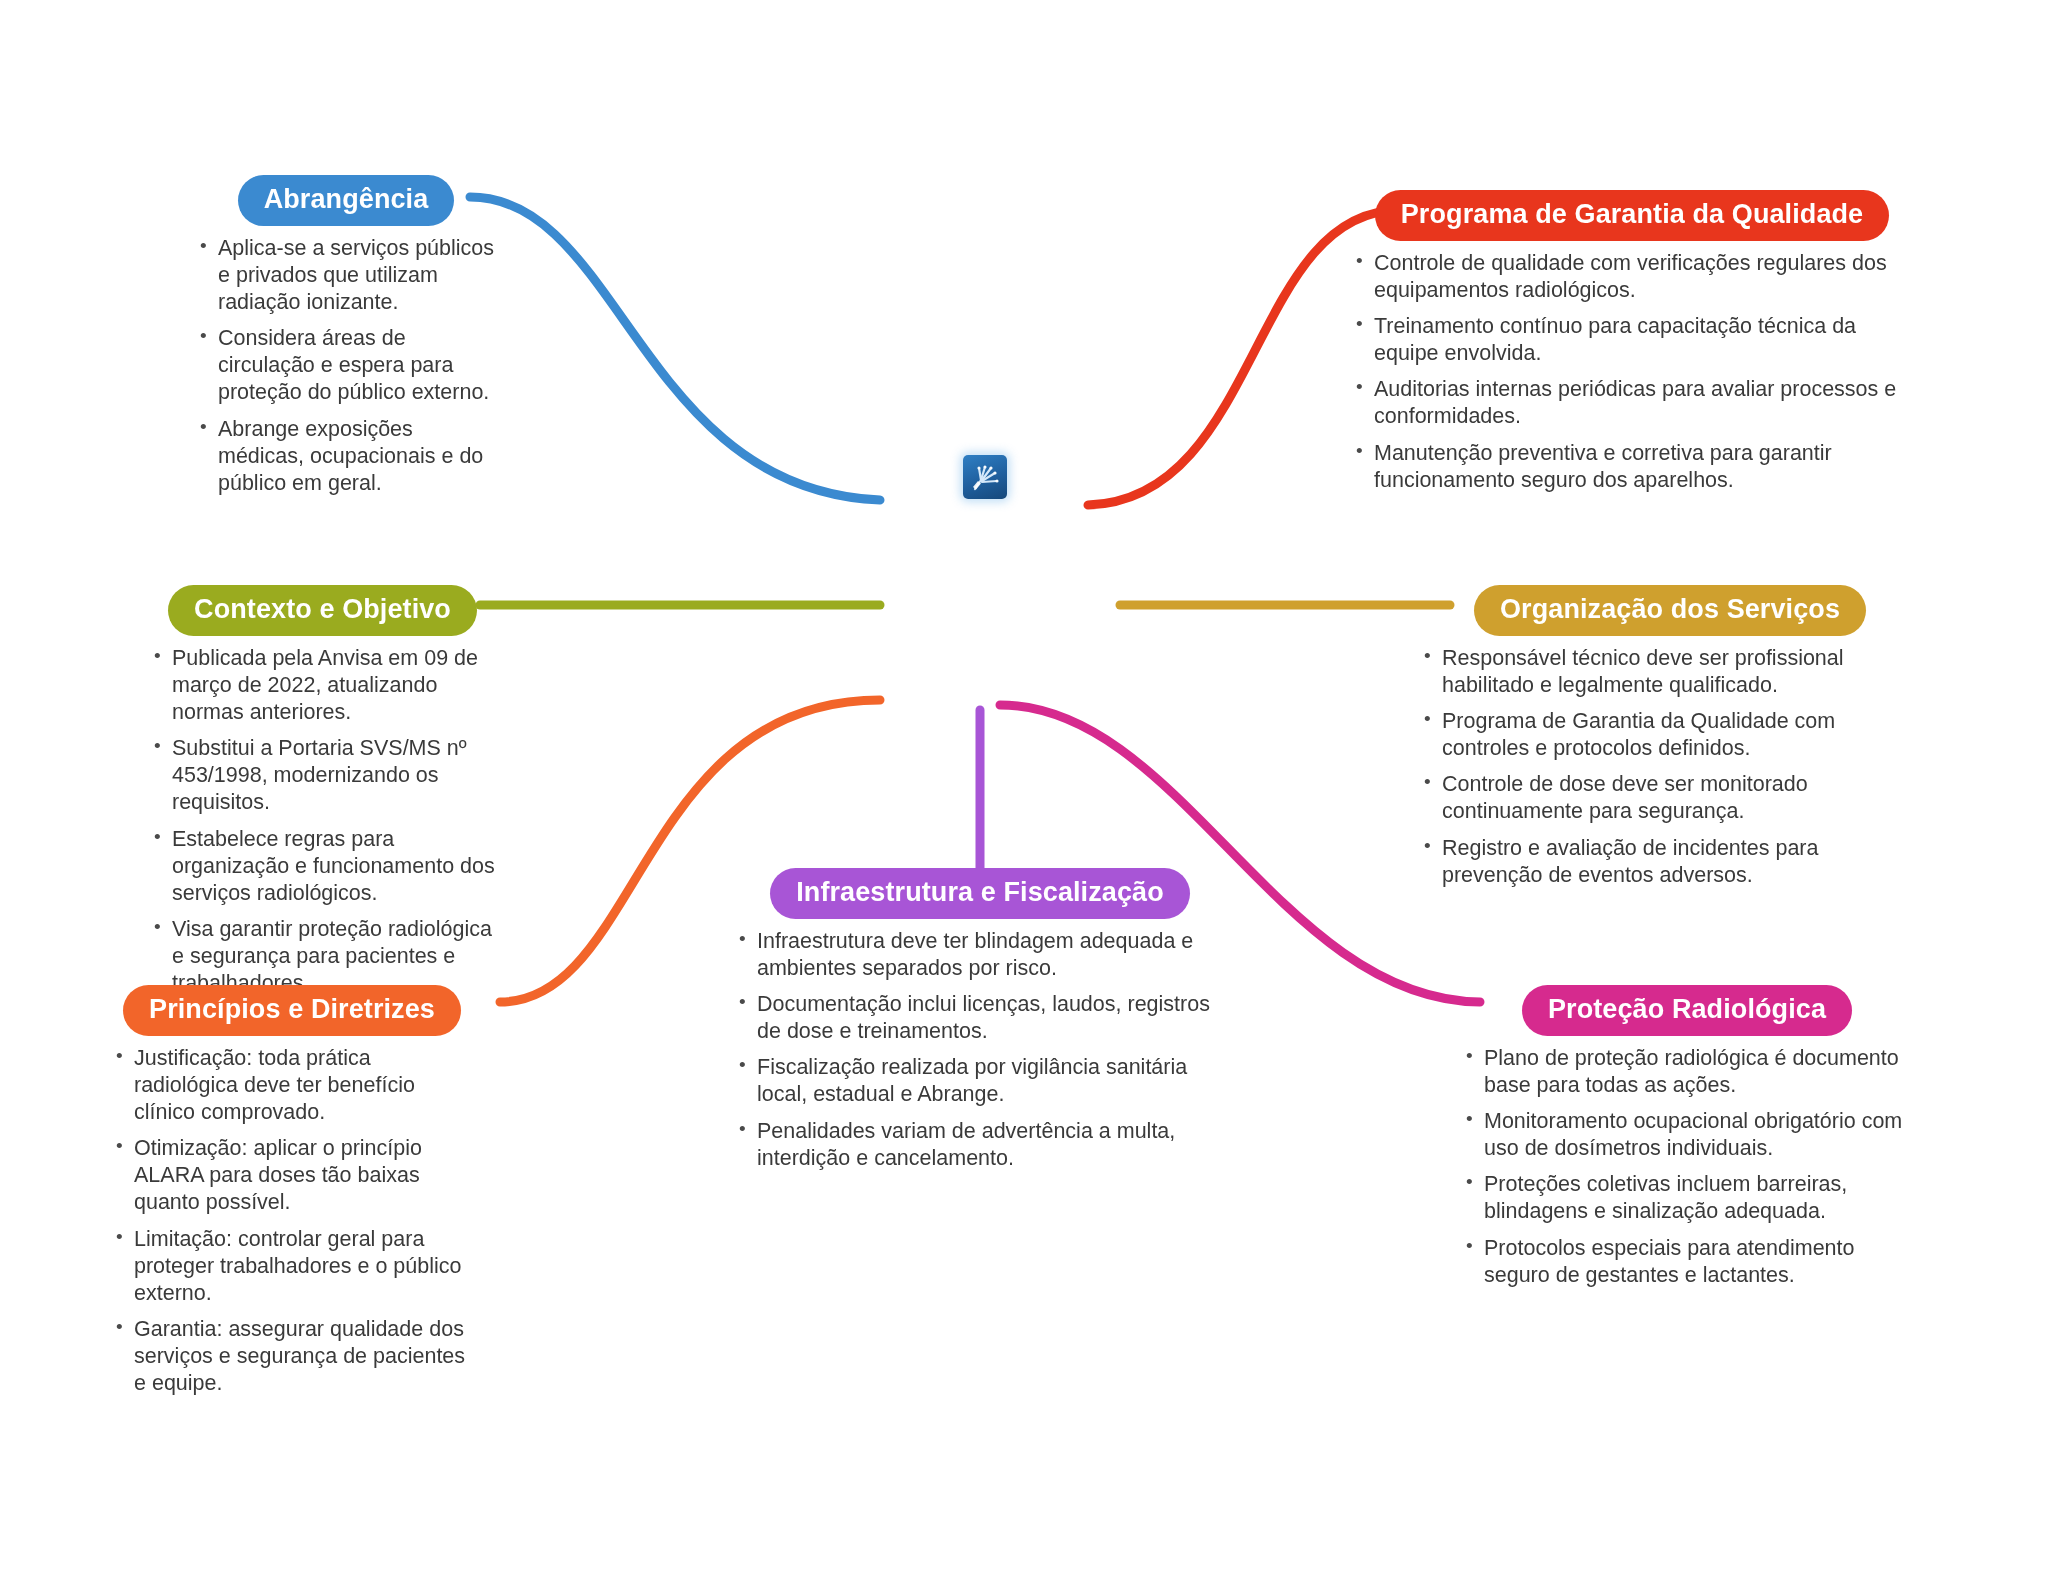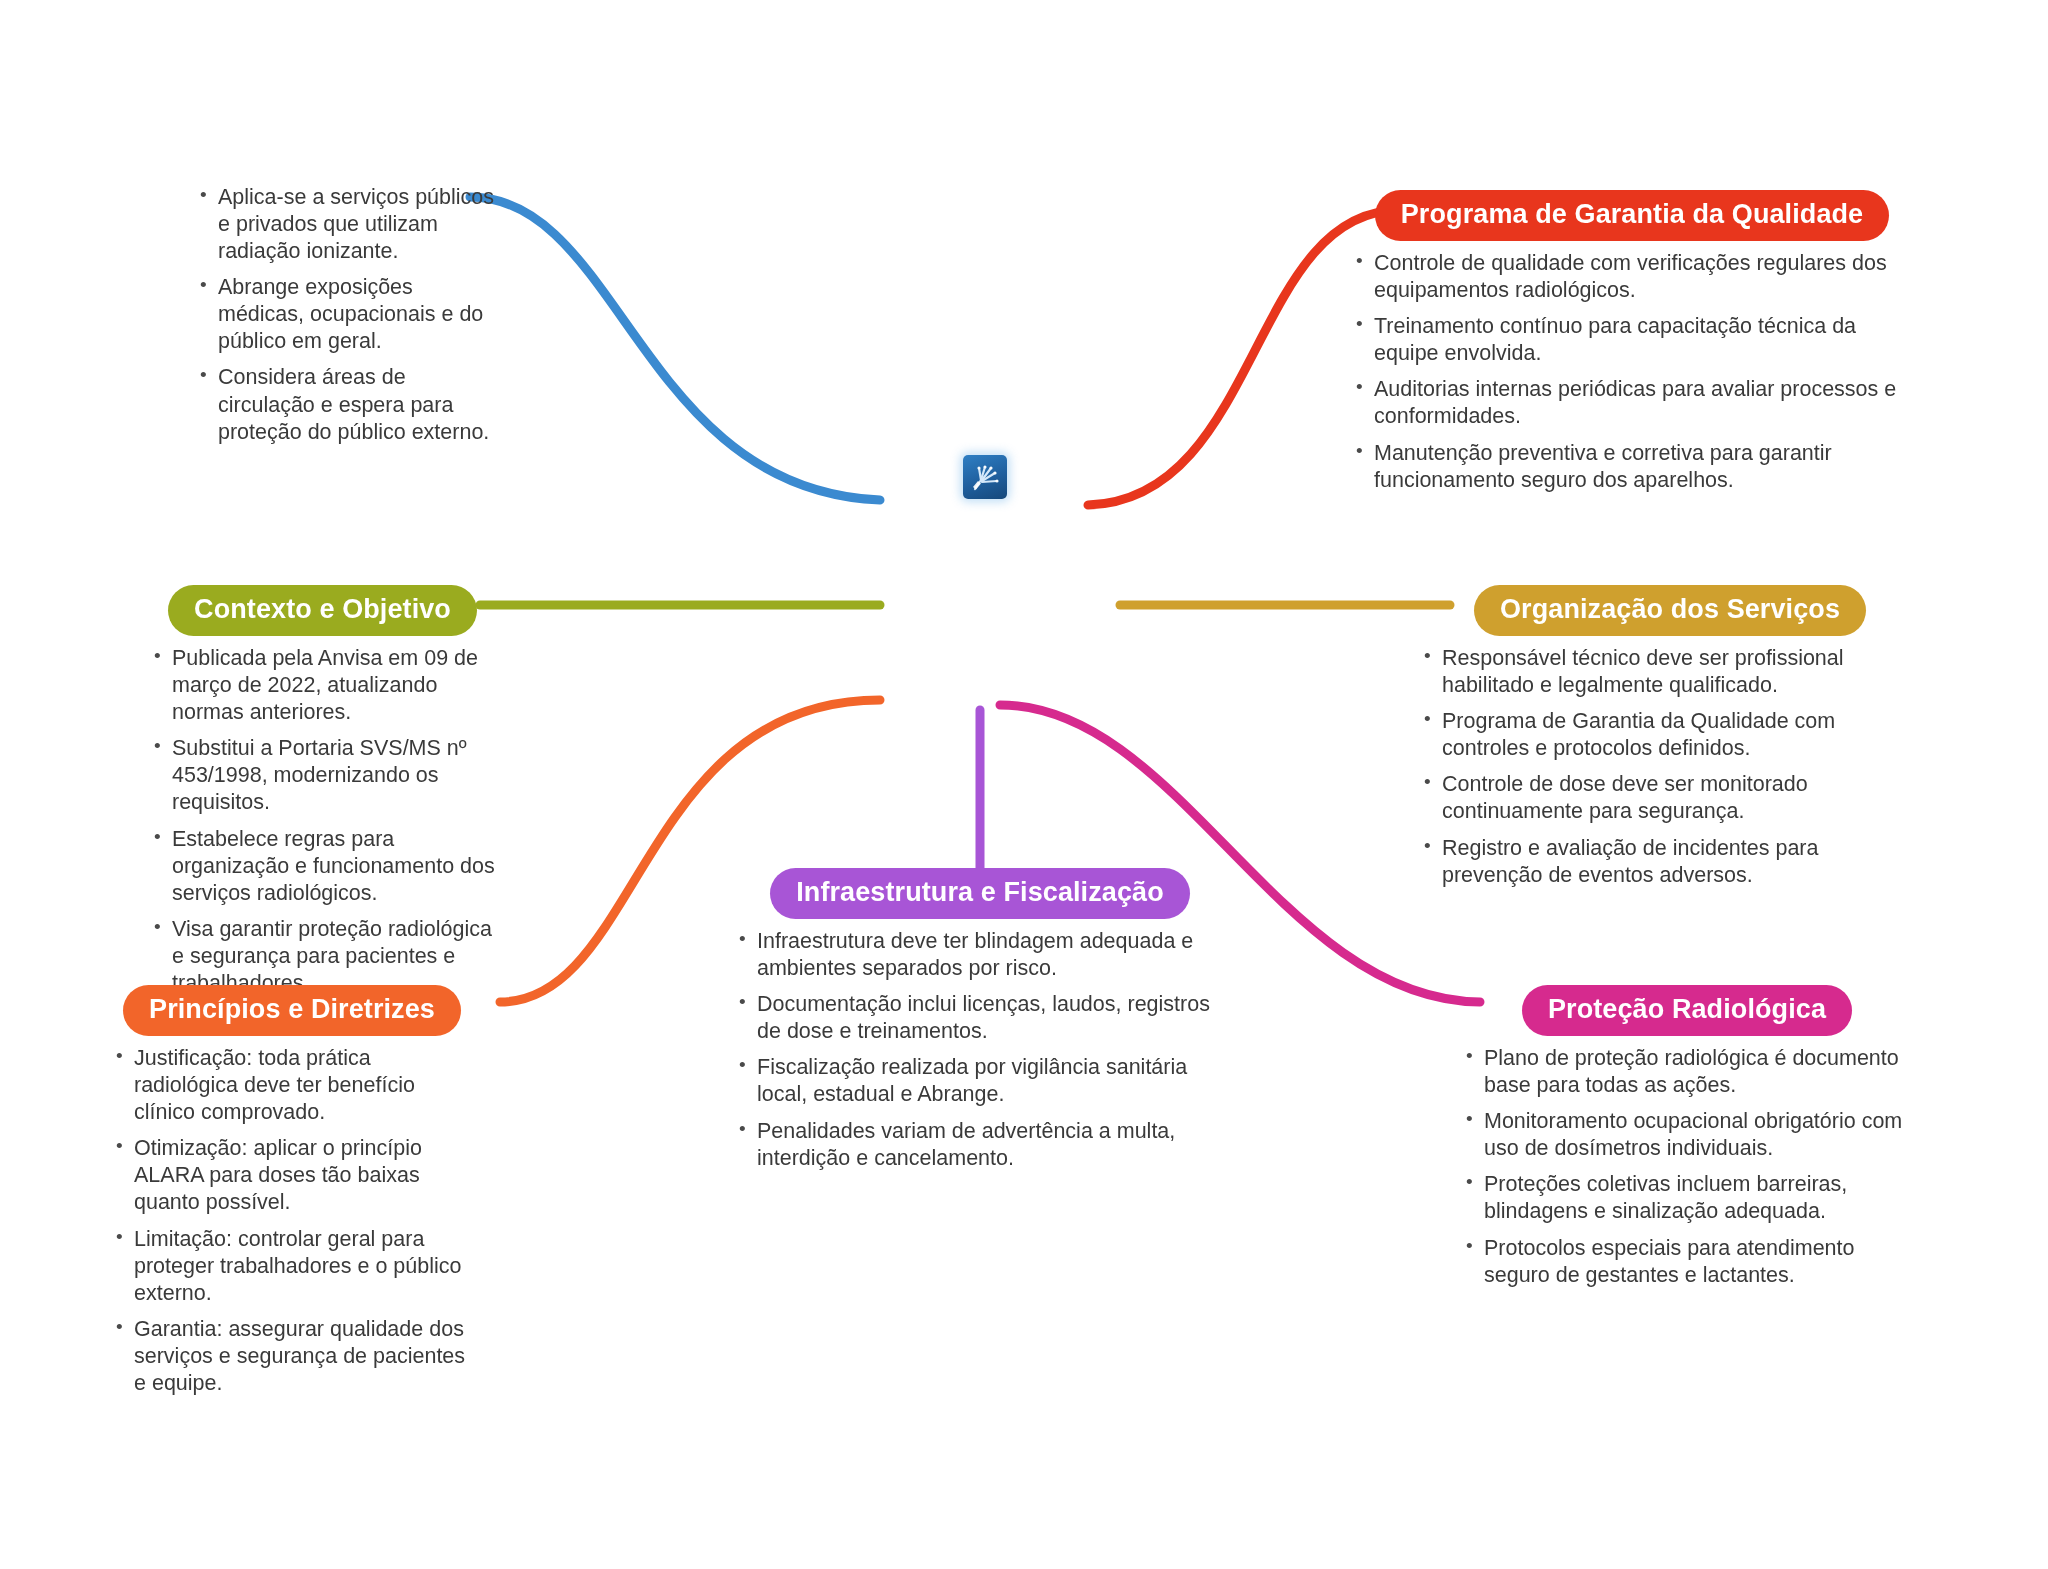--- a/index.html
+++ b/index.html
@@ -120,24 +120,27 @@
           <circle cx="28" cy="13" r="1.6"></circle>
             <circle cx="32" cy="18" r="1.6"></circle>
           <circle cx="34" cy="26" r="1.6"></circle>
           <path d="M10 32 l5 -6 l3 2.5 l-5 6 z"></path>
         </g>
       </svg>
     </div>
   </div>
 
   <div class="branch" id="b-abrangencia">
+    <div class="pill-row center">
+      <span class="pill" style="background: rgb(59, 138, 208);">Abrangência</span>
+    </div>
     <ul class="items">
       <li>Aplica-se a serviços públicos e privados que utilizam radiação ionizante.</li>
+      <li>Considera áreas de circulação e espera para proteção do público externo.</li>
       <li>Abrange exposições médicas, ocupacionais e do público em geral.</li>
-      <li>Considera áreas de circulação e espera para proteção do público externo.</li>
     </ul>
   </div>
 
   <div class="branch" id="b-contexto">
     <div class="pill-row center">
       <span class="pill" style="background: rgb(154, 171, 31);">Contexto e Objetivo</span>
     </div>
     <ul class="items">
       <li>Publicada pela Anvisa em 09 de março de 2022, atualizando normas anteriores.</li>
       <li>Substitui a Portaria SVS/MS nº 453/1998, modernizando os requisitos.</li>

